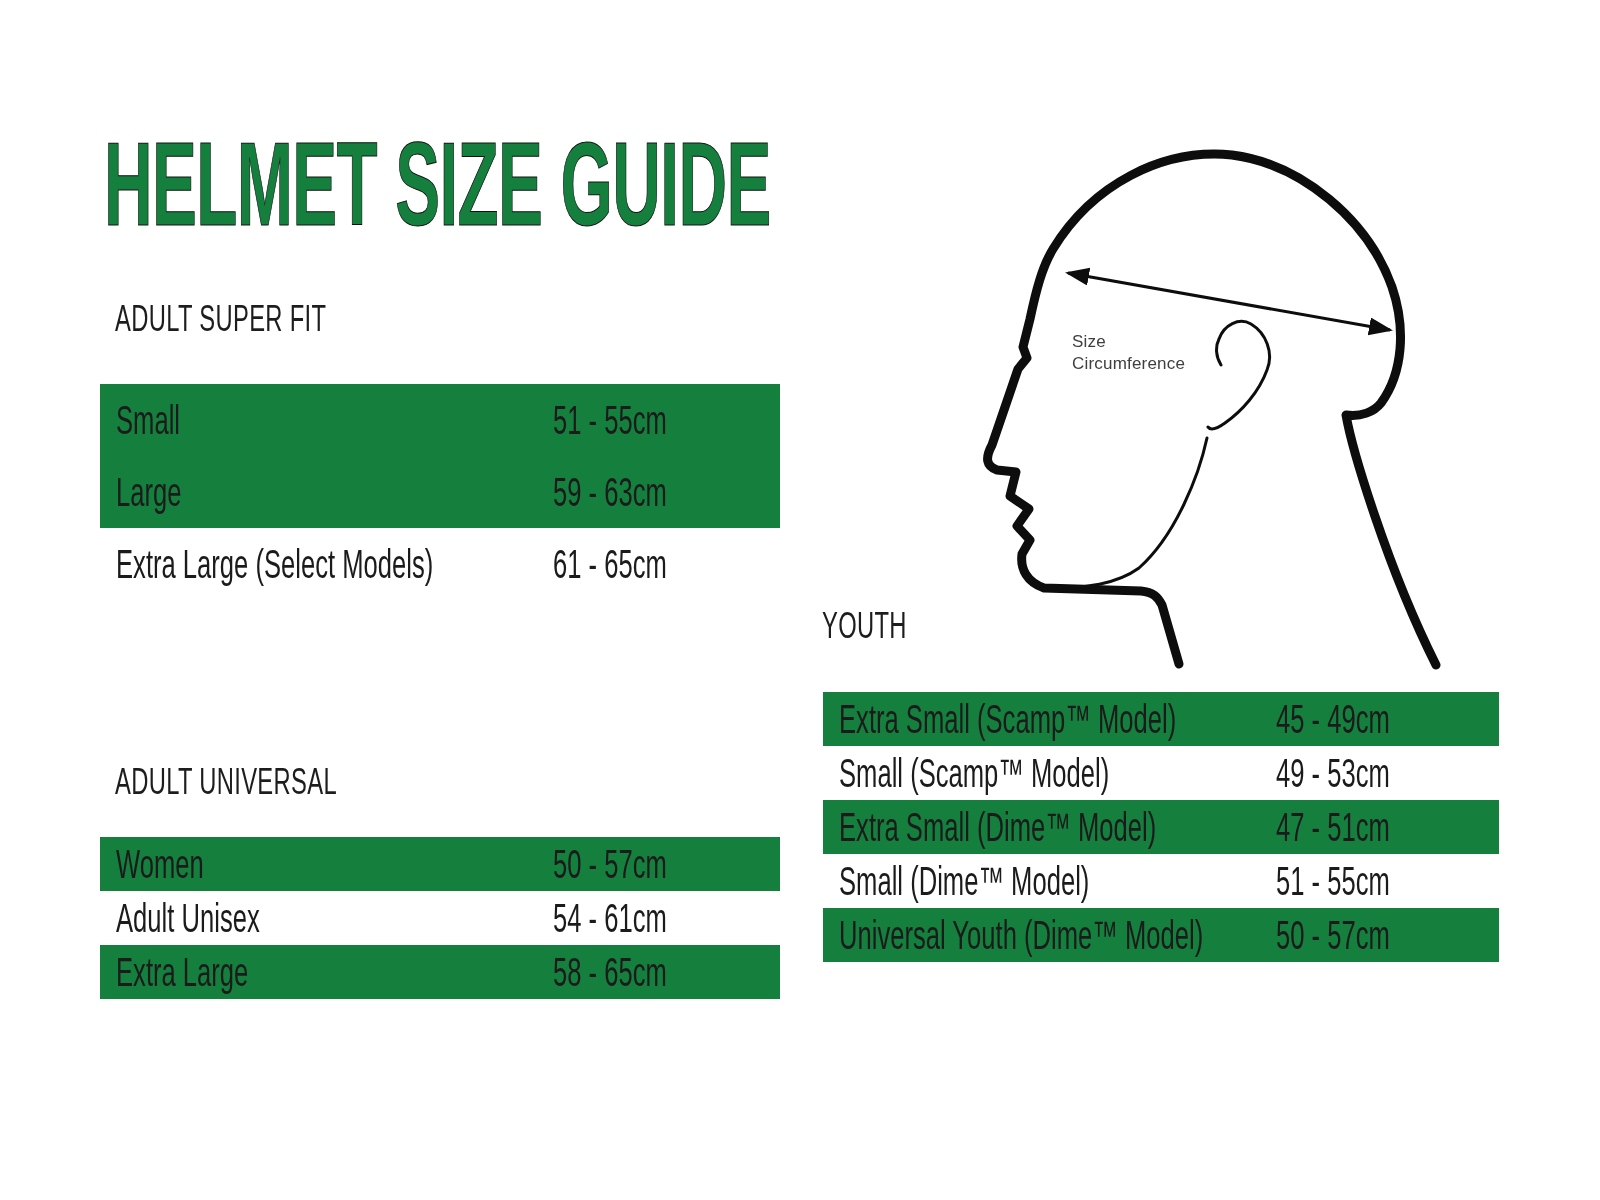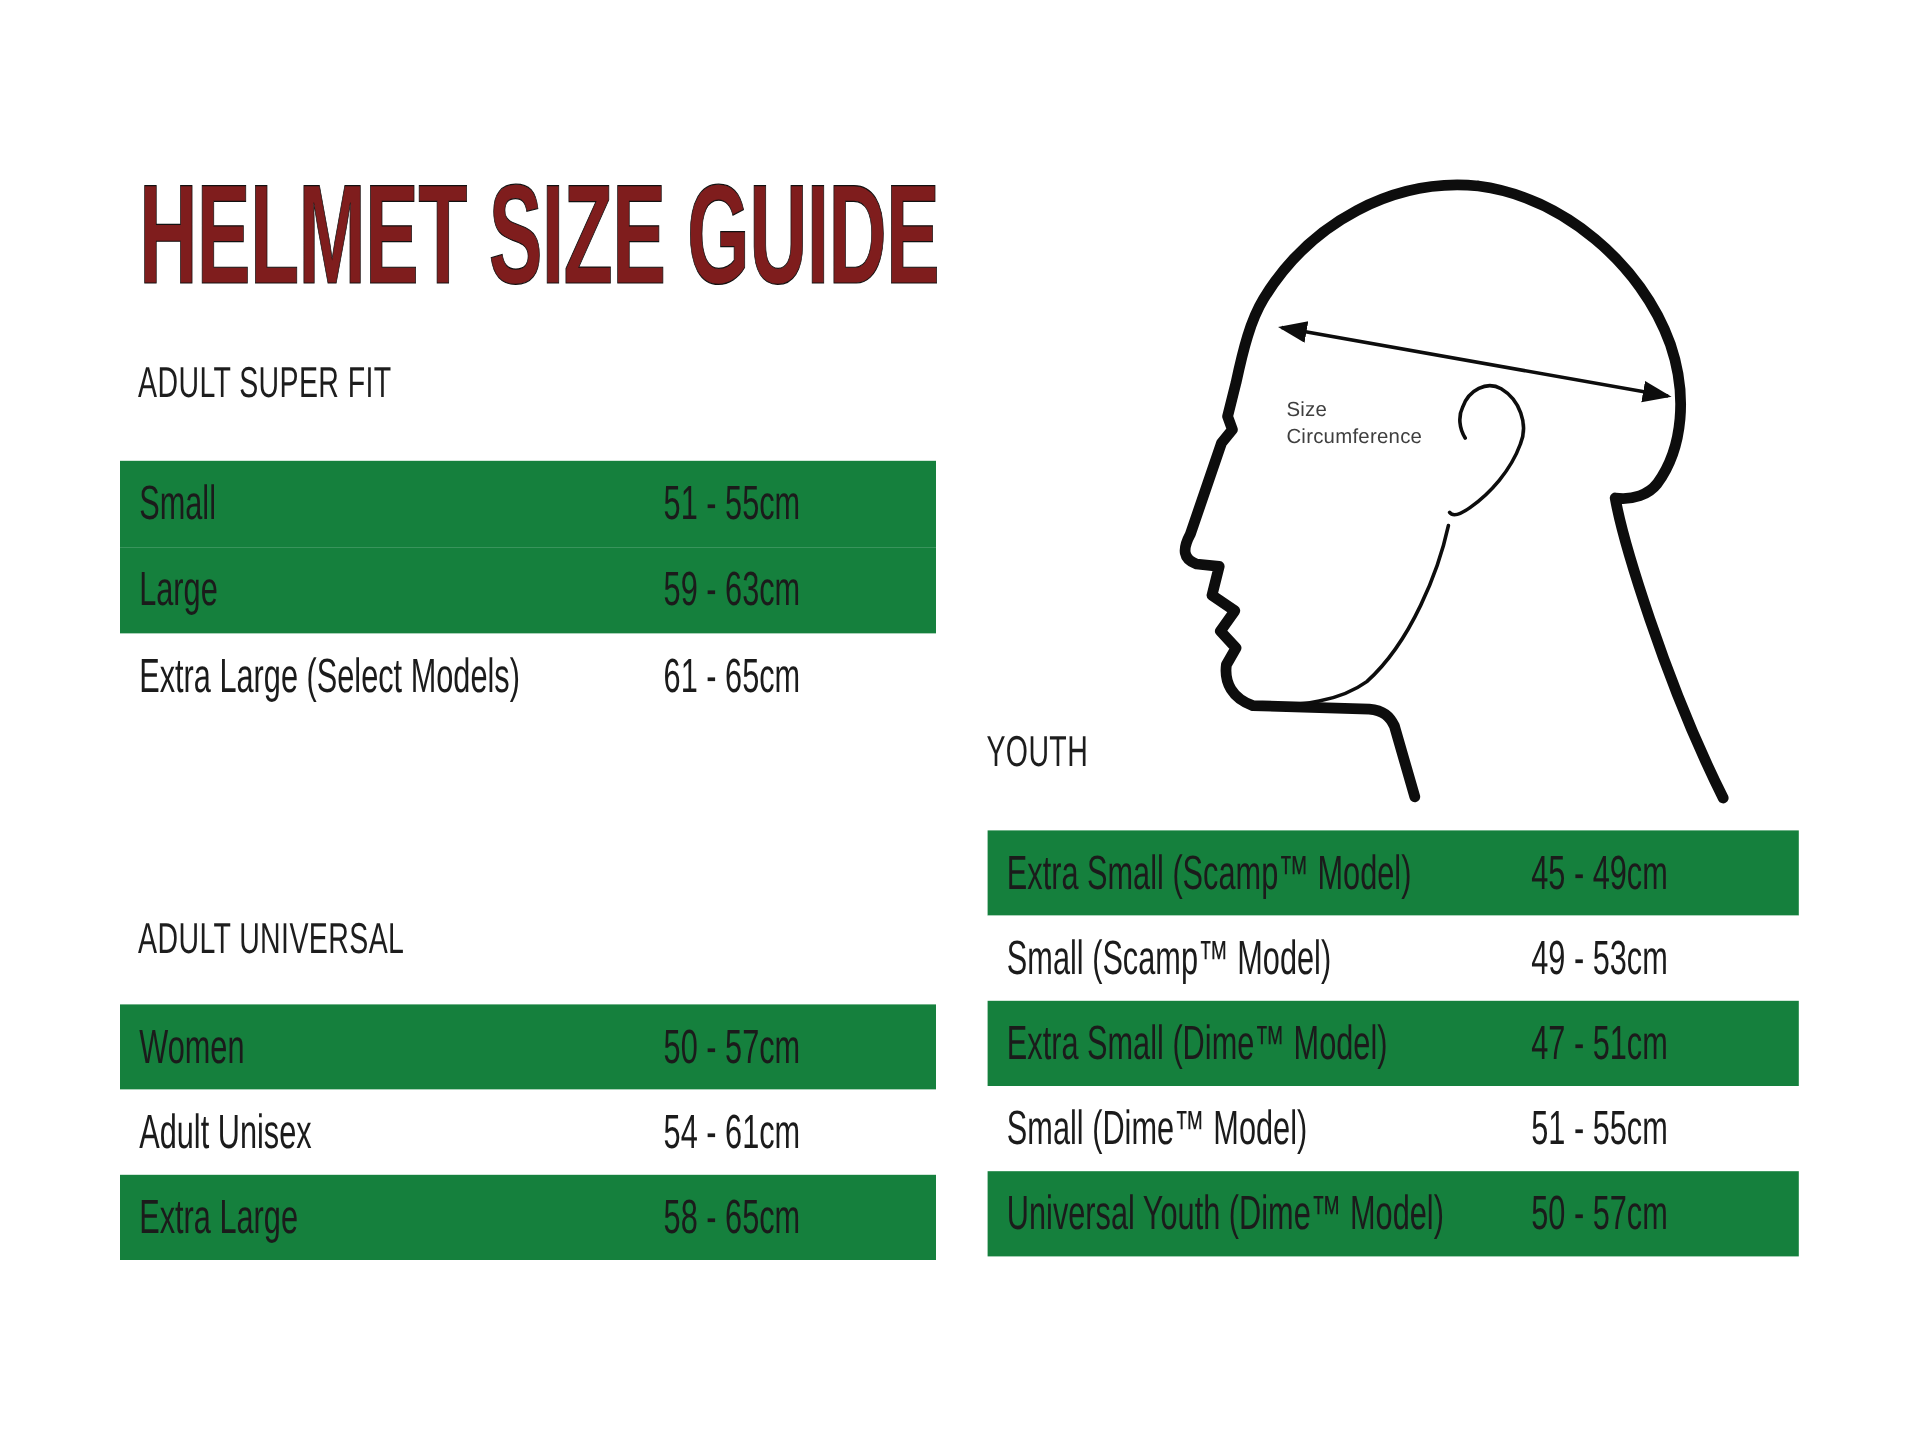--- a/index.html
+++ b/index.html
@@ -2,39 +2,39 @@
 <html><head>
 <meta charset="utf-8">
 <style>
   html,body{margin:0;padding:0;background:#ffffff;}
   .canvas{
     position:relative;width:1600px;height:1200px;background:#ffffff;overflow:hidden;
     font-family:"Liberation Sans",sans-serif;color:#1b1b1b;
   }
   
   .page-title{
-    position:absolute;left:100px;top:121px;margin:16px;
-    font-size:118px;line-height:118px;font-weight:700;color:#7f1d1d;
+    position:absolute;left:100px;top:121px;margin:4px;
+    font-size:118px;line-height:118px;font-weight:700;color:#15803d;
     white-space:nowrap;letter-spacing:-1px;text-align:center;
   }
   .page-title .cx{display:inline-block;transform:scaleX(.57);transform-origin:0 50%;-webkit-text-stroke:1px #111;}
   
   .section-heading{
     position:absolute;margin:0;font-size:36px;line-height:44px;font-weight:400;color:#1d1d1d;white-space:nowrap;
   }
   .section-heading .cx{display:inline-block;transform:scaleX(.66);transform-origin:0 50%;letter-spacing:.5px;}
   .sh-superfit{left:115px;top:297px;}
   .sh-universal{left:115px;top:760px;}
   .sh-youth{left:822px;top:604px;}
   
   .size-table{position:absolute;}
   .tbl-superfit{left:100px;top:384px;width:680px;}
   .tbl-universal{left:100px;top:837px;width:680px;text-align:right;}
   .tbl-youth{left:823px;top:692px;width:676px;}
-  .row{position:relative;height:71px;background:#ffffff;}
+  .row{position:relative;height:54px;background:#ffffff;}
   .tbl-superfit .row{height:72px;}
   .row.gray{background:#15803d;}
   .cell{
     position:absolute;top:50%;font-size:40px;font-weight:400;color:#1b1b1b;white-space:nowrap;
     transform:translateY(-50%) scaleX(.64);transform-origin:0 50%;
   }
   .cell.lbl{left:16px;}
   .cell.val{left:453px;}
   
   .head-figure{position:absolute;left:940px;top:115px;width:560px;height:580px;}

